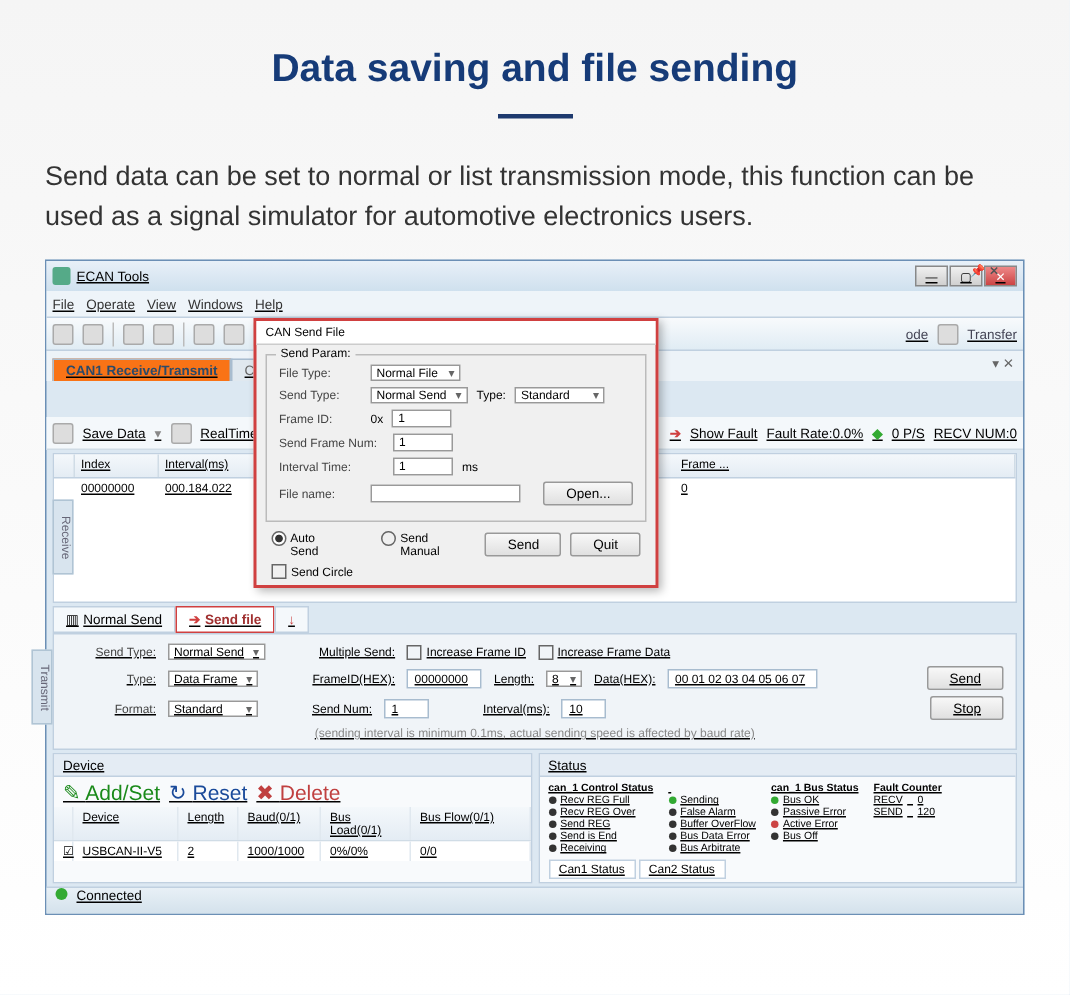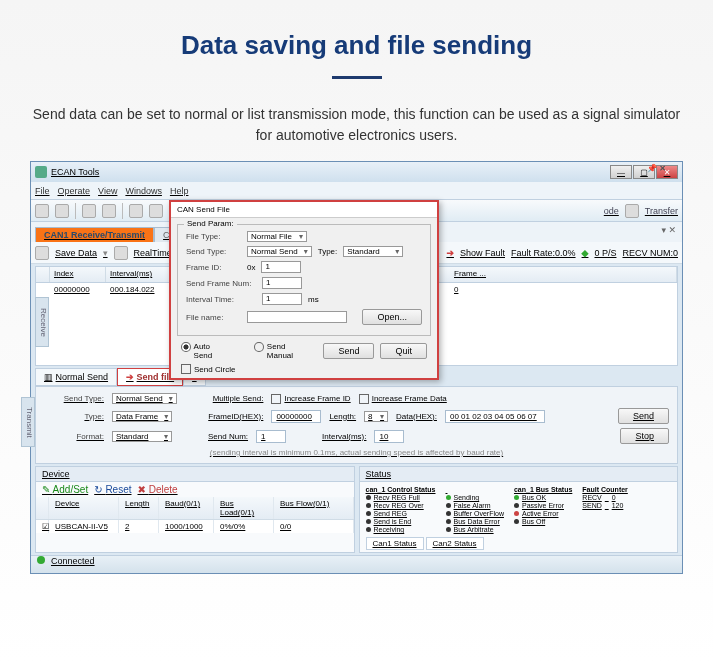--- a/index.html
+++ b/index.html
@@ -1,59 +1,59 @@
 <!DOCTYPE html>
 <html><head>
 <meta charset="utf-8">
 <style>
 * { margin: 0; padding: 0; box-sizing: border-box; font-family: "Segoe UI", Tahoma, sans-serif; }
 body { width: 713px; height: 663px; background: linear-gradient(180deg, #f5f5f5 0%, #ffffff 100%); }
 .page { padding: 20px 30px 10px; }
 .title { color: #163b78; font-size: 26px; font-weight: 700; text-align: center; margin-top: 10px; }
 .title-underline { width: 50px; height: 3px; background: #1e3a6e; margin: 15px auto 25px; }
-.desc { color: #333; font-size: 14px; line-height: 1.5; margin-bottom: 15px; text-align: center; }
+.desc { color: #333; font-size: 18px; line-height: 1.5; margin-bottom: 15px; }
 .app-window { border: 1px solid #6b8fb5; background: #dce8f2; position: relative; font-size: 9px; text-decoration: underline; }
 .titlebar { height: 20px; background: linear-gradient(#e8f0f8,#cfe0ee); display: flex; align-items: center; padding: 0 4px; justify-content: space-between; }
 .titlebar-left { display: flex; align-items: center; gap: 4px; }
 .app-icon { width: 12px; height: 12px; background: #5a8; border-radius: 2px; }
 .win-controls { display: flex; gap: 1px; }
 .win-btn { width: 22px; height: 14px; background: linear-gradient(#f0f0f0,#d0d0d0); border: 1px solid #888; display: flex; align-items: center; justify-content: center; font-size: 8px; }
 .win-close { background: linear-gradient(#e88,#c44); color: #fff; }
 .menubar { height: 18px; background: #eef4f9; display: flex; align-items: center; padding: 0 4px; gap: 8px; border-bottom: 1px solid #c0d0e0; }
 .menubar span { color: #333; }
 .toolbar { height: 22px; background: linear-gradient(#f8fafc,#e0ecf4); display: flex; align-items: center; padding: 0 4px; gap: 6px; border-bottom: 1px solid #c0d0e0; }
 .tb-icon { width: 14px; height: 14px; background: #ddd; border: 1px solid #aaa; border-radius: 2px; }
 .tb-sep { width: 1px; height: 16px; background: #bbb; }
 .tb-text { color: #445; font-size: 9px; }
 .tab-strip { height: 20px; background: #edf3f8; display: flex; align-items: flex-end; padding: 0 4px; position: relative; }
 .tab { padding: 2px 8px; background: #f97316; border: 1px solid #a8bccf; border-bottom: none; font-weight: bold; color: #2a4a6a; }
 .tab.inactive { background: #e0e8ef; color: #666; font-weight: normal; }
 .tab-close { position: absolute; right: 6px; top: 3px; font-size: 9px; color: #666; }
-.subbar { height: 22px; background: #f4f8fb; border-bottom: 1px solid #d0dce6; display: flex; align-items: center; padding: 0 4px; gap: 6px; }
+.subbar { height: 22px; background: #f4f8fb; border-bottom: 1px solid #d0dce6; display: flex; align-items: center; padding: 0 4px; gap: 6px; margin-top: 24px; }
 .subbar-r { margin-left: auto; display: flex; align-items: center; gap: 6px; }
 .data-area { height: 100px; background: #fff; border: 1px solid #c0d0e0; margin: 2px 4px; position: relative; }
 .data-header { height: 16px; background: linear-gradient(#f4f8fb,#e4ecf4); border-bottom: 1px solid #c0d0e0; display: flex; font-size: 8px; }
 .dh-cell { padding: 2px 4px; border-right: 1px solid #d0dce6; }
 .data-row { display: flex; font-size: 8px; padding: 1px 0; }
 .dr-cell { padding: 1px 4px; }
 .vtab { position: absolute; left: -1px; top: 30px; width: 14px; height: 50px; background: #d8e4ee; border: 1px solid #b0c4d4; writing-mode: vertical-rl; font-size: 8px; text-align: center; color: #667; }
 .send-tabs { display: flex; margin: 2px 4px 0; }
 .send-tab { padding: 3px 8px; border: 1px solid #c0d0e0; background: #f4f8fb; font-size: 9px; display: flex; align-items: center; gap: 3px; }
 .send-tab.active { background: #fff; border: 1px solid #d04040; font-weight: bold; color: #a03030; }
 .send-panel { background: #f0f4f8; border: 1px solid #c0d0e0; margin: 0 4px 2px; padding: 6px 8px; font-size: 8px; }
 .send-row { display: flex; align-items: center; gap: 8px; margin-bottom: 4px; }
 .send-label { width: 60px; text-align: right; color: #444; }
 .send-val { background: #fff; border: 1px solid #a8bccf; padding: 1px 4px; min-width: 70px; display: inline-block; }
 .btn { background: linear-gradient(#f8f8f8,#e0e0e0); border: 1px solid #999; padding: 2px 14px; border-radius: 2px; font-size: 9px; }
 .note { color: #888; font-size: 8px; margin-top: 2px; text-align: center; }
 .dev-panel { display: flex; margin: 2px 4px; gap: 4px; }
 .dev-left { flex: 1; border: 1px solid #c0d0e0; background: #f8fafc; }
 .dev-right { flex: 1; border: 1px solid #c0d0e0; background: #f8fafc; }
 .panel-title { background: #e4ecf4; padding: 2px 6px; font-size: 9px; border-bottom: 1px solid #c0d0e0; display: flex; justify-content: space-between; }
-.dev-tools { padding: 2px 6px; font-size: 10px; display: flex; gap: 6px; }
+.dev-tools { padding: 2px 6px; font-size: 14px; display: flex; gap: 6px; }
 .dev-add { color: #1a8a1a; }
 .dev-reset { color: #1a4a9a; }
 .dev-del { color: #c04040; }
 .dev-table { font-size: 8px; }
 .dev-th { background: linear-gradient(#f4f8fb,#e4ecf4); display: flex; border-bottom: 1px solid #d0dce6; }
 .dev-th > div, .dev-tr > div { padding: 2px 6px; border-right: 1px solid #e0e8ef; }
 .dev-tr { display: flex; background: #fff; }
 .status-grid { display: flex; padding: 4px 6px; gap: 10px; font-size: 7px; }
 .status-col { display: flex; flex-direction: column; gap: 1px; }
 .status-item { display: flex; align-items: center; gap: 3px; }

